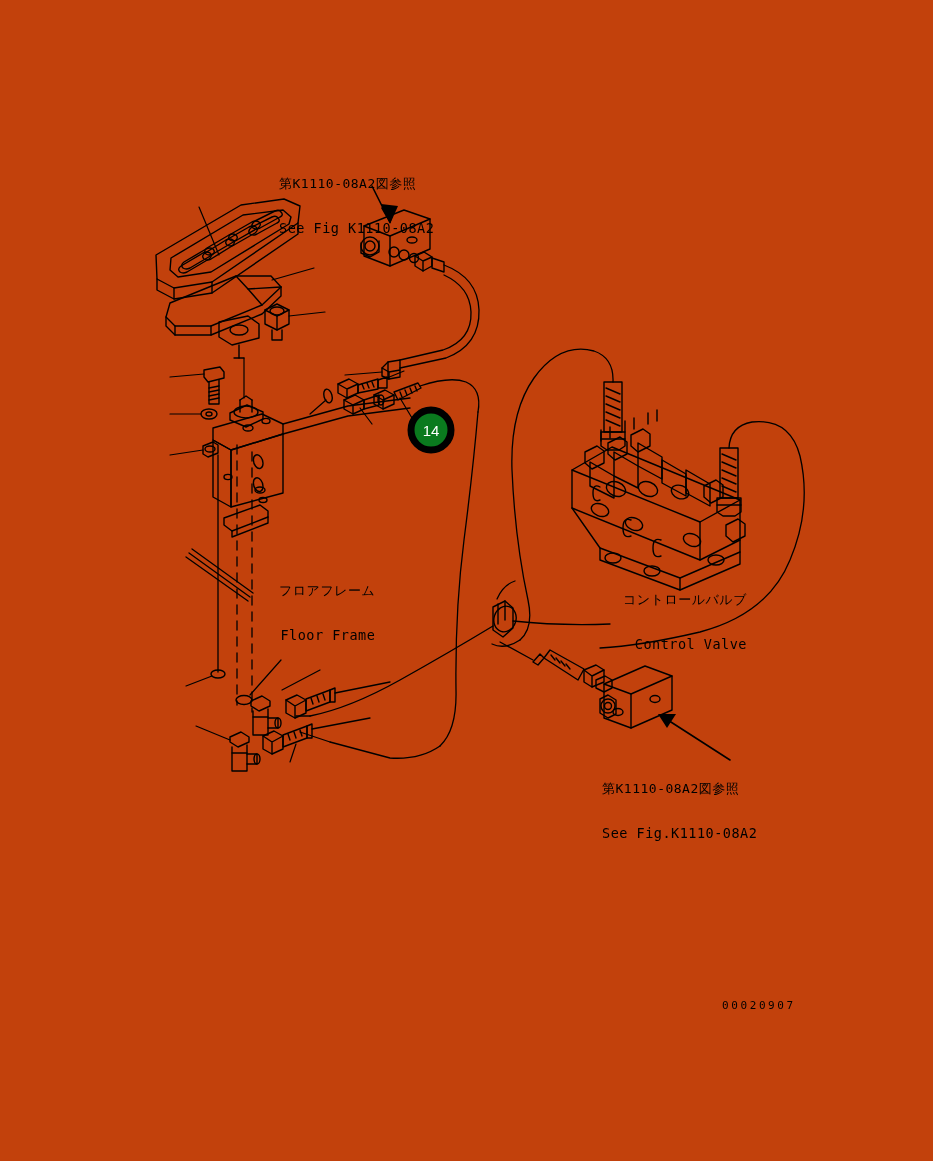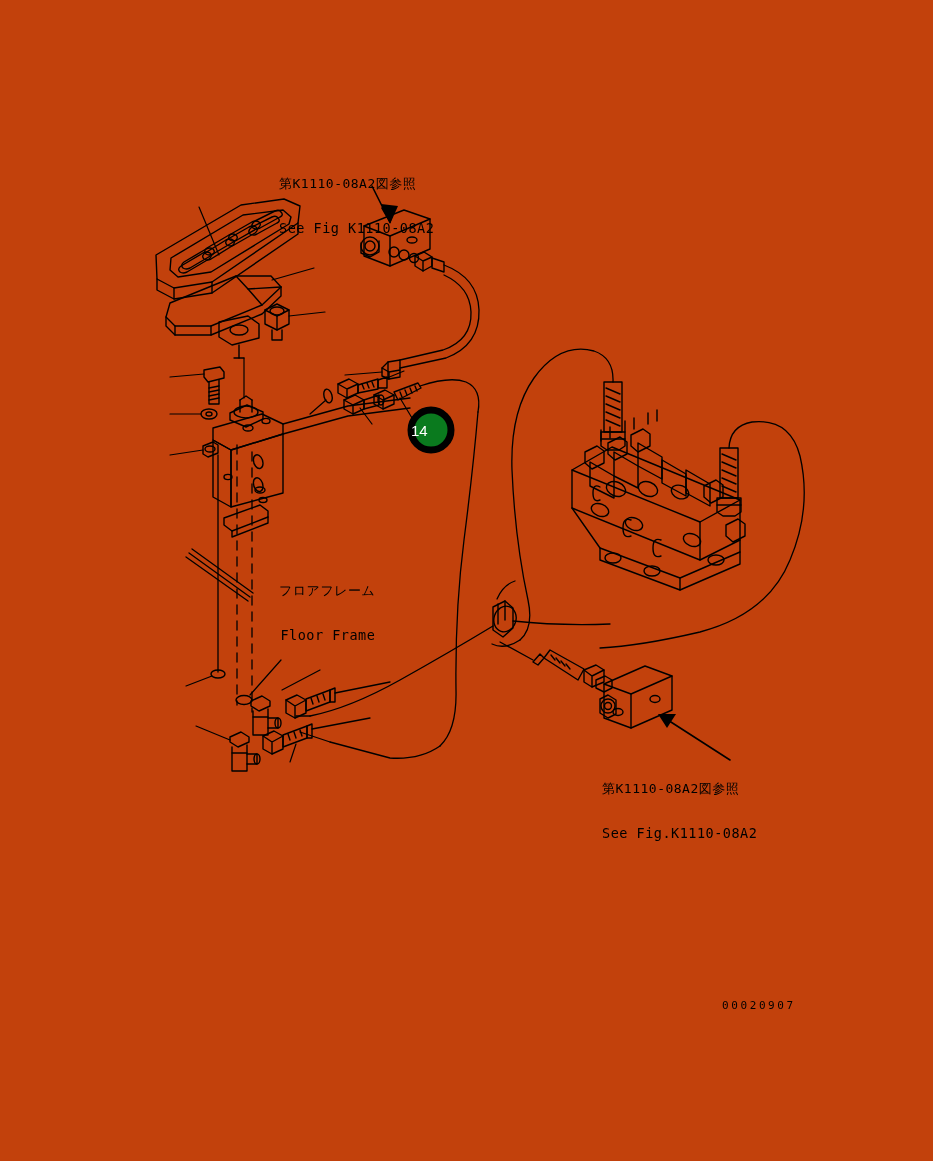--- a/index.html
+++ b/index.html
@@ -53,20 +53,21 @@
     letter-spacing: 2.6px;
     color: #000;
     font-family: "DejaVu Sans Mono", "Liberation Mono", monospace;
   }
   .callout-num {
     position: absolute;
     color: #ffffff;
     font-family: "Liberation Sans", sans-serif;
     font-size: 15px;
     font-weight: normal;
+    text-align: center;
     width: 40px;
     pointer-events: none;
   }
   #callout-14-text { left: 411px; top: 422px; }
 </style>
 </head>
 <body>
 
 <div id="page">
 
@@ -395,18 +396,22 @@
   <div class="lbl" id="fig-ref-bottom">
     <span class="jp">第K1110-08A2図参照</span>
     <span class="en">See Fig.K1110-08A2</span>
   </div>
 
   <div class="lbl" id="floor-frame-label">
     <span class="jp">フロアフレーム</span>
     <span class="en">Floor Frame</span>
   </div>
 
+  <div class="lbl" id="control-valve-label">
+    <span class="jp">コントロールバルブ</span>
+    <span class="en">Control Valve</span>
+  </div>
 
   <div class="callout-num" id="callout-14-text">14</div>
 
   <div id="drawing-number">00020907</div>
 
 </div>
 
 </body></html>

